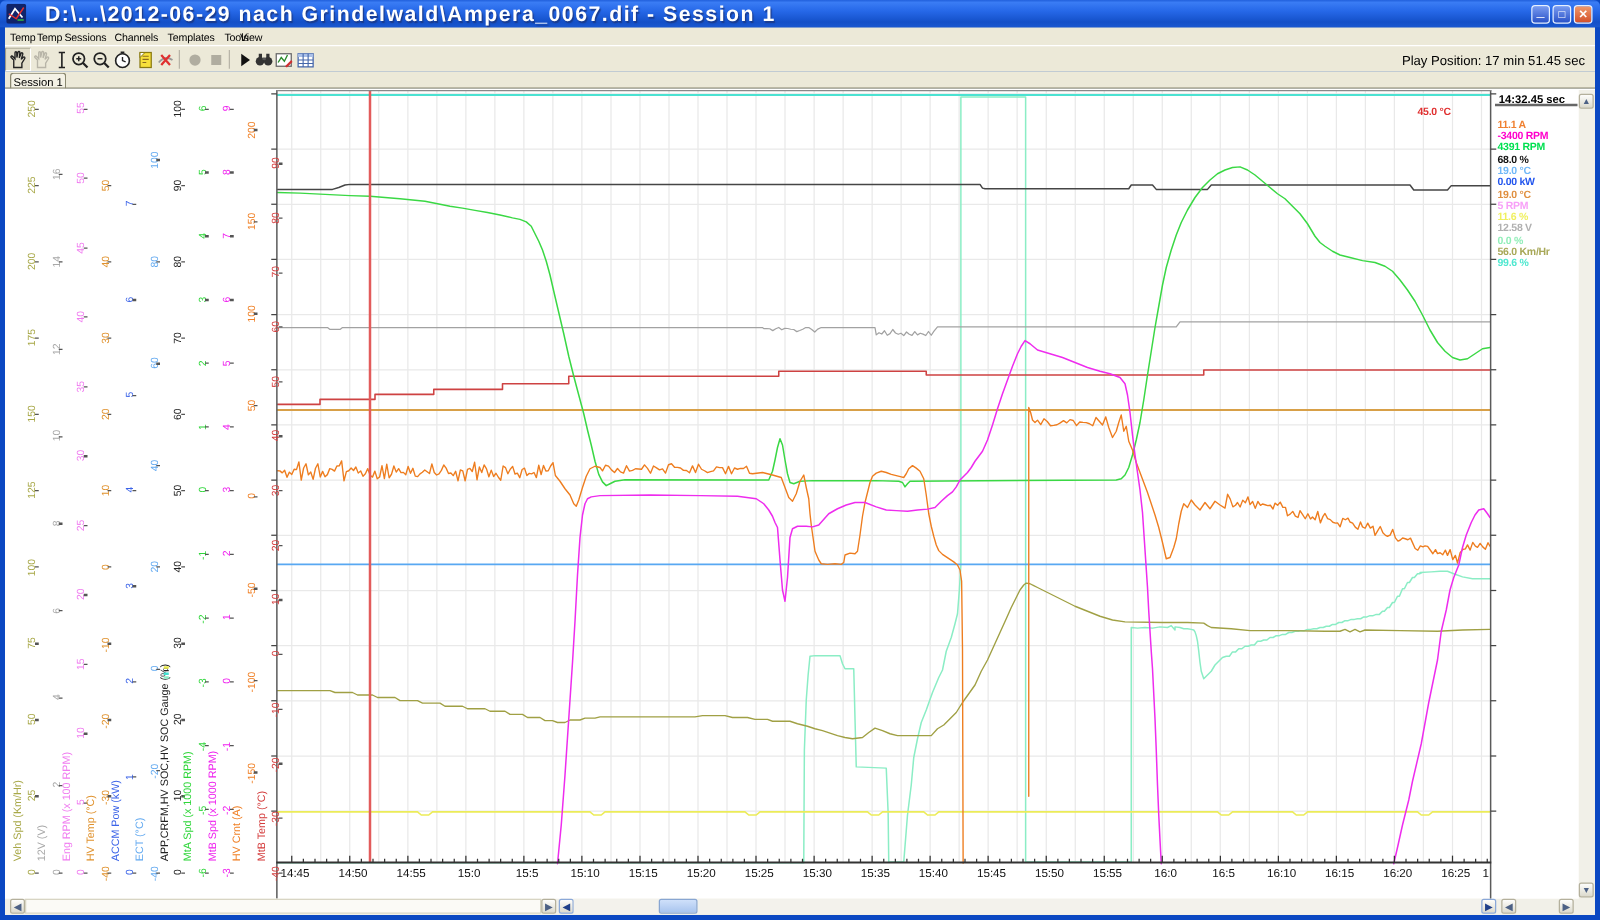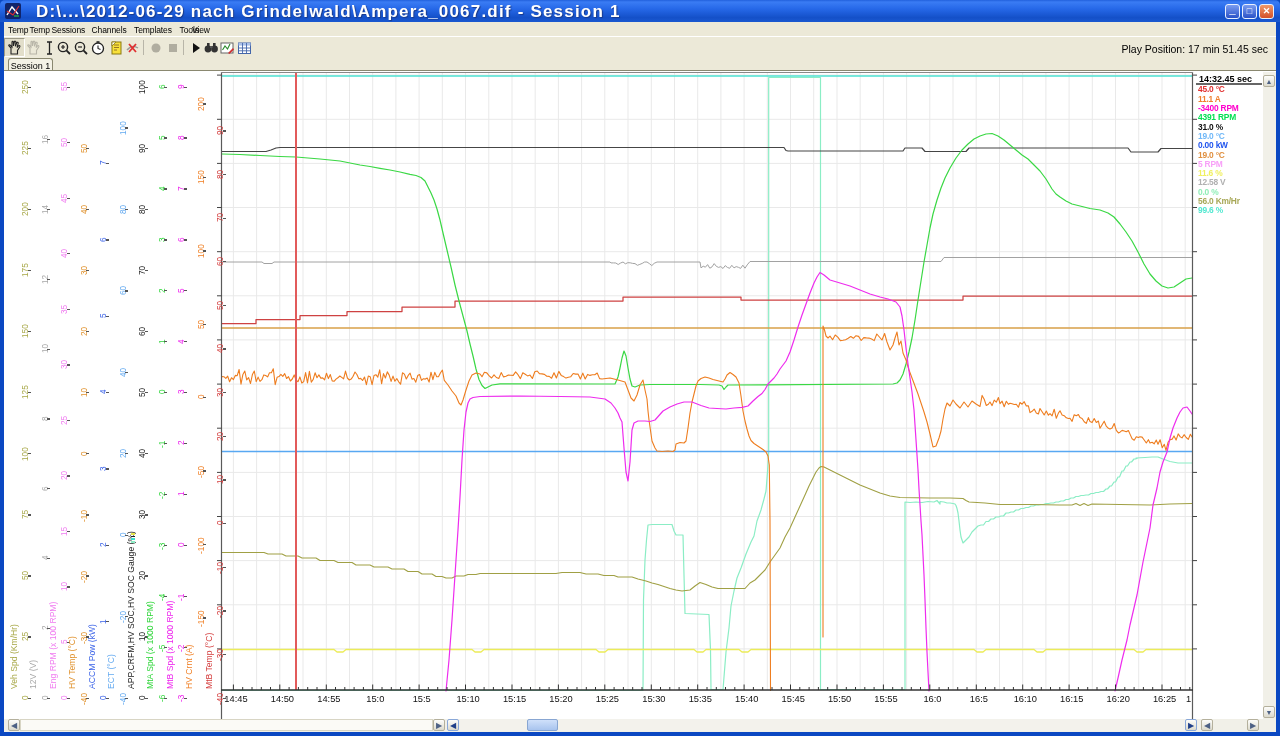--- a/index.html
+++ b/index.html
@@ -567,25 +567,25 @@
 <div style="position:absolute;left:216.0px;top:178.7px;transform-origin:0 0;transform:rotate(-90deg);white-space:nowrap;font:8.3px 'Liberation Sans',sans-serif;color:#d43c3c;line-height:8.3px">80</div>
 <div style="position:absolute;left:222.5px;top:173.8px;width:3px;height:1.4px;background:#555"></div>
 <div style="position:absolute;left:216.0px;top:135.1px;transform-origin:0 0;transform:rotate(-90deg);white-space:nowrap;font:8.3px 'Liberation Sans',sans-serif;color:#d43c3c;line-height:8.3px">90</div>
 <div style="position:absolute;left:222.5px;top:130.2px;width:3px;height:1.4px;background:#555"></div>
 <div style="position:absolute;left:131px;top:533.0px;width:4px;height:1.8px;background:#e8e84a"></div>
 <div style="position:absolute;left:131px;top:535.6px;width:4px;height:1.8px;background:#222"></div>
 <div style="position:absolute;left:131px;top:538.2px;width:4px;height:1.8px;background:#3fe0d0"></div>
 <div style="position:absolute;left:131px;top:540.8px;width:4px;height:1.8px;background:#8bedc5"></div>
 <div style="position:absolute;left:1199px;top:74px;font:bold 9px 'Liberation Sans',sans-serif;color:#000">14:32.45 sec</div>
 <div style="position:absolute;left:1196px;top:83px;width:66px;height:2px;background:#666"></div>
-<div style="position:absolute;left:1198px;top:84.4px;font:bold 8.4px 'Liberation Sans',sans-serif;letter-spacing:-0.2px;color:#e03030;white-space:nowrap">45.0 °C</div>
+<div style="position:absolute;left:1134px;top:84.4px;font:bold 8.4px 'Liberation Sans',sans-serif;letter-spacing:-0.2px;color:#e03030;white-space:nowrap">45.0 °C</div>
 <div style="position:absolute;left:1198px;top:93.7px;font:bold 8.4px 'Liberation Sans',sans-serif;letter-spacing:-0.2px;color:#f08030;white-space:nowrap">11.1 A</div>
 <div style="position:absolute;left:1198px;top:103.0px;font:bold 8.4px 'Liberation Sans',sans-serif;letter-spacing:-0.2px;color:#ff00cc;white-space:nowrap">-3400 RPM</div>
 <div style="position:absolute;left:1198px;top:112.3px;font:bold 8.4px 'Liberation Sans',sans-serif;letter-spacing:-0.2px;color:#00e050;white-space:nowrap">4391 RPM</div>
-<div style="position:absolute;left:1198px;top:121.6px;font:bold 8.4px 'Liberation Sans',sans-serif;letter-spacing:-0.2px;color:#111;white-space:nowrap">31.0 %</div>
+<div style="position:absolute;left:1198px;top:121.6px;font:bold 8.4px 'Liberation Sans',sans-serif;letter-spacing:-0.2px;color:#111;white-space:nowrap">68.0 %</div>
 <div style="position:absolute;left:1198px;top:130.9px;font:bold 8.4px 'Liberation Sans',sans-serif;letter-spacing:-0.2px;color:#70b8f8;white-space:nowrap">19.0 °C</div>
 <div style="position:absolute;left:1198px;top:140.2px;font:bold 8.4px 'Liberation Sans',sans-serif;letter-spacing:-0.2px;color:#2255ee;white-space:nowrap">0.00 kW</div>
 <div style="position:absolute;left:1198px;top:149.5px;font:bold 8.4px 'Liberation Sans',sans-serif;letter-spacing:-0.2px;color:#e09040;white-space:nowrap">19.0 °C</div>
 <div style="position:absolute;left:1198px;top:158.8px;font:bold 8.4px 'Liberation Sans',sans-serif;letter-spacing:-0.2px;color:#f8a0f8;white-space:nowrap">5 RPM</div>
 <div style="position:absolute;left:1198px;top:168.1px;font:bold 8.4px 'Liberation Sans',sans-serif;letter-spacing:-0.2px;color:#f0f060;white-space:nowrap">11.6 %</div>
 <div style="position:absolute;left:1198px;top:177.4px;font:bold 8.4px 'Liberation Sans',sans-serif;letter-spacing:-0.2px;color:#b0b0b0;white-space:nowrap">12.58 V</div>
 <div style="position:absolute;left:1198px;top:186.7px;font:bold 8.4px 'Liberation Sans',sans-serif;letter-spacing:-0.2px;color:#90eeb8;white-space:nowrap">0.0 %</div>
 <div style="position:absolute;left:1198px;top:196.0px;font:bold 8.4px 'Liberation Sans',sans-serif;letter-spacing:-0.2px;color:#a8a858;white-space:nowrap">56.0 Km/Hr</div>
 <div style="position:absolute;left:1198px;top:205.3px;font:bold 8.4px 'Liberation Sans',sans-serif;letter-spacing:-0.2px;color:#50e8d0;white-space:nowrap">99.6 %</div>
 

